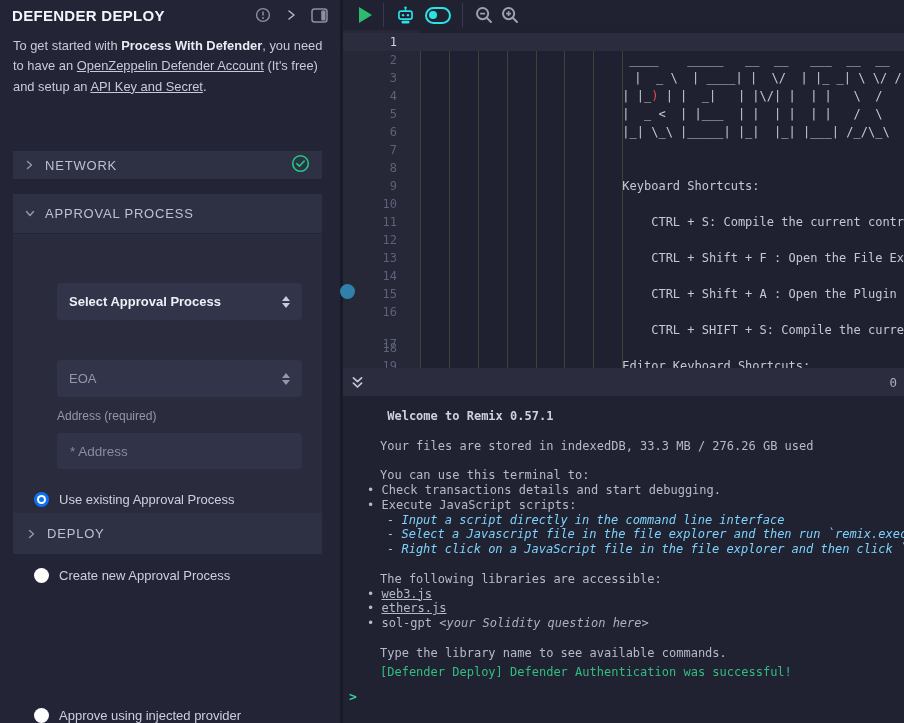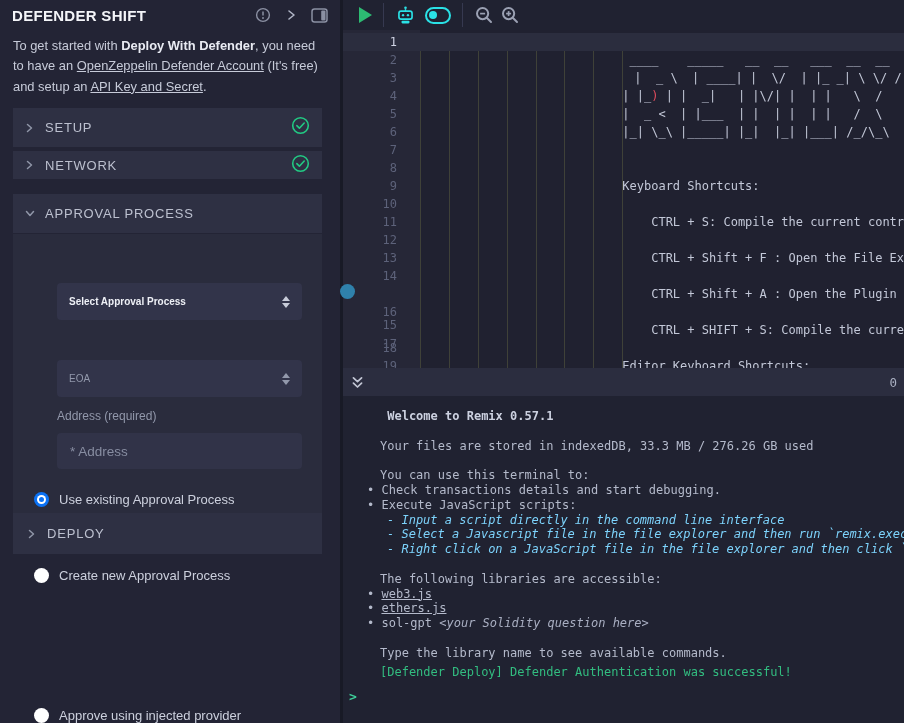--- a/index.html
+++ b/index.html
@@ -30,21 +30,21 @@
   .approval-body { position:absolute; left:13px; top:234px; width:309px; height:279px; background:#2a2c3d; }
 
   .opt-row { position:absolute; left:21px; height:18px; display:flex; align-items:center; gap:10px; }
   .opt-row .lbl { font-size:13px; color:#ccd0dd; white-space:nowrap; }
   .radio { width:15px; height:15px; border-radius:50%; background:#ffffff; flex:0 0 auto; display:flex; align-items:center; justify-content:center; cursor:pointer; }
   .radio.checked { background:#0b72f5; }
   .radio.checked .r-in { width:9px; height:9px; border-radius:50%; background:#fff; display:flex; align-items:center; justify-content:center; }
   .radio.checked .r-core { width:5px; height:5px; border-radius:50%; background:#0b72f5; }
 
   .select { position:absolute; left:44px; width:245px; height:37px; background:#32344a; border-radius:4px; display:flex; align-items:center; padding:0 12px; cursor:pointer; }
-  .select .sel-txt { flex:1; font-size:10px; }
+  .select .sel-txt { flex:1; font-size:13px; }
   .sel-existing { top:49px; }
   .sel-existing .sel-txt { color:#eef0f6; font-weight:700; }
   .sel-new { top:126px; }
   .sel-new .sel-txt { color:#9298ab; }
   .updown { display:flex; flex-direction:column; gap:2px; align-items:center; }
   .updown i { width:0; height:0; border-left:4px solid transparent; border-right:4px solid transparent; }
   .updown .up { border-bottom:5px solid #c7cbd8; }
   .updown .dn { border-top:5px solid #c7cbd8; }
   .sel-new .updown .up { border-bottom-color:#9298ab; }
   .sel-new .updown .dn { border-top-color:#9298ab; }
@@ -98,21 +98,21 @@
   .t-ital { font-style:italic; color:#a9afc2; }
   .prompt { margin-top:10px; padding-left:6px; font-family:"DejaVu Sans Mono", monospace; font-size:13px; font-weight:700; color:#3ecf9a; }
 </style>
 </head>
 <body>
 
 <div class="app">
 
   <aside class="sidepanel">
     <div class="sp-header">
-      <span class="sp-title">DEFENDER SHIFT</span>
+      <span class="sp-title">DEFENDER DEPLOY</span>
       <span class="sp-icons">
         <span>
           <svg width="16" height="16" viewBox="0 0 16 16">
               <circle cx="8" cy="8" r="6.4" fill="none" stroke="#8b90a3" stroke-width="1.4"></circle>
               <line x1="8" y1="4.6" x2="8" y2="8.6" stroke="#8b90a3" stroke-width="1.5"></line>
               <circle cx="8" cy="11" r="0.95" fill="#8b90a3"></circle>
             </svg>
         </span>
         <span>
           <svg width="12" height="12" viewBox="0 0 12 12">
@@ -121,36 +121,22 @@
         </span>
         <span>
           <svg width="17" height="15" viewBox="0 0 17 15">
               <rect x="1" y="1" width="15" height="13" rx="2.5" fill="none" stroke="#8b90a3" stroke-width="1.5"></rect>
               <rect x="10.2" y="2.6" width="4.3" height="9.8" rx="1" fill="#8b90a3"></rect>
             </svg>
         </span>
       </span>
     </div>
 
-    <p class="intro" id="intro"><span>To get started with </span><b>Deploy With Defender</b><span>, you need to have an </span><span class="lnk">OpenZeppelin Defender Account</span><span> (It's free) and setup an </span><span class="lnk">API Key and Secret</span><span>.</span></p>
-
-    <div class="card sec-setup">
-      <span class="chev">
-        <svg width="9" height="10" viewBox="0 0 9 10">
-            <polyline points="2.5,1.5 6.5,5 2.5,8.5" fill="none" stroke="#9096a8" stroke-width="1.5" stroke-linecap="round" stroke-linejoin="round"></polyline>
-          </svg>
-      </span>
-      <span class="sec-label">SETUP</span>
-      <span class="check">
-        <svg width="19" height="19" viewBox="0 0 19 19">
-            <circle cx="9.5" cy="9.5" r="7.8" fill="none" stroke="#22c983" stroke-width="1.6"></circle>
-            <polyline points="5.8,9.7 8.4,12.2 13.2,7" fill="none" stroke="#22c983" stroke-width="1.6" stroke-linecap="round" stroke-linejoin="round"></polyline>
-          </svg>
-      </span>
-    </div>
+    <p class="intro" id="intro"><span>To get started with </span><b>Process With Defender</b><span>, you need to have an </span><span class="lnk">OpenZeppelin Defender Account</span><span> (It's free) and setup an </span><span class="lnk">API Key and Secret</span><span>.</span></p>
+
 
     <div class="card sec-network">
       <span class="chev">
         <svg width="9" height="10" viewBox="0 0 9 10">
             <polyline points="2.5,1.5 6.5,5 2.5,8.5" fill="none" stroke="#9096a8" stroke-width="1.5" stroke-linecap="round" stroke-linejoin="round"></polyline>
           </svg>
       </span>
       <span class="sec-label">NETWORK</span>
       <span class="check">
         <svg width="19" height="19" viewBox="0 0 19 19">
@@ -286,21 +272,21 @@
           <div class="lnum" style="top: 165px;">10</div>
           <div class="code-line" style="top: 165px;"></div>
           <div class="lnum" style="top: 183px;">11</div>
           <div class="code-line" style="top: 183px;">								CTRL + S: Compile the current contract</div>
           <div class="lnum" style="top: 201px;">12</div>
           <div class="code-line" style="top: 201px;"></div>
           <div class="lnum" style="top: 219px;">13</div>
           <div class="code-line" style="top: 219px;">								CTRL + Shift + F : Open the File Explorer</div>
           <div class="lnum" style="top: 237px;">14</div>
           <div class="code-line" style="top: 237px;"></div>
-          <div class="lnum" style="top: 255px; margin-top: 31px;">15</div>
+          <div class="lnum" style="top: 255px;">15</div>
           <div class="code-line" style="top: 255px;">								CTRL + Shift + A : Open the Plugin Manager</div>
           <div class="lnum" style="top: 273px;">16</div>
           <div class="code-line" style="top: 273px;"></div>
           <div class="lnum" style="top: 291px; margin-top: 14px;">17</div>
           <div class="code-line" style="top: 291px;">								CTRL + SHIFT + S: Compile the current contract &amp; Run an associated script</div>
           <div class="lnum" style="top: 309px;">18</div>
           <div class="code-line" style="top: 309px;"></div>
           <div class="lnum" style="top: 327px;">19</div>
           <div class="code-line" style="top: 327px;">							Editor Keyboard Shortcuts:</div>
         </div>

